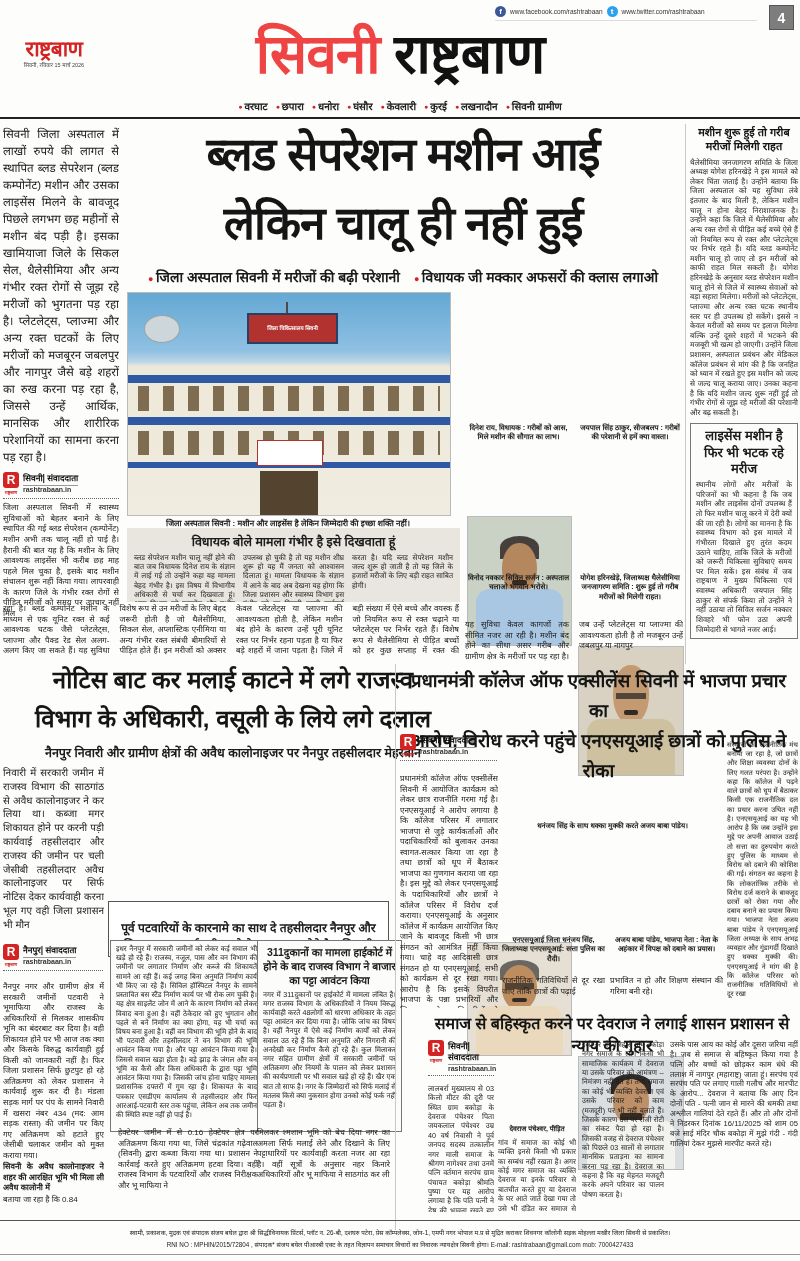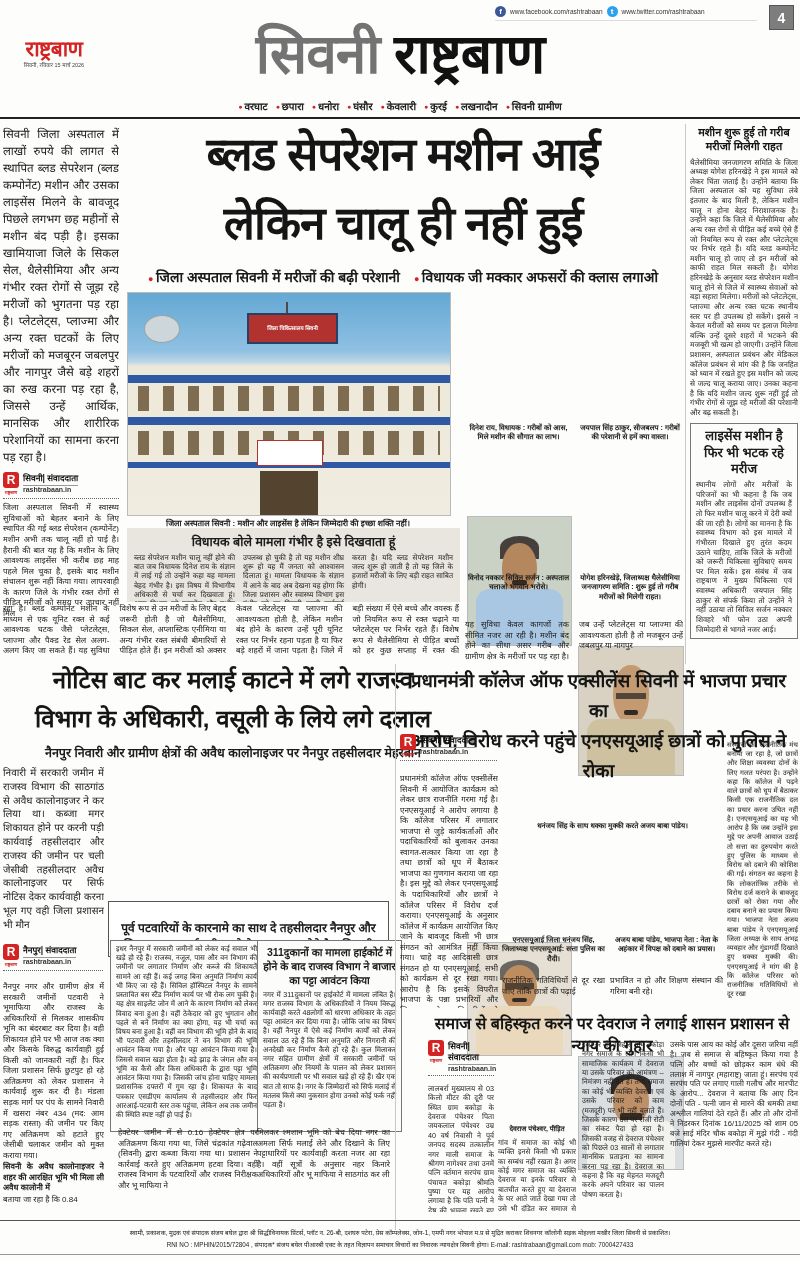--- a/index.html
+++ b/index.html
@@ -13,21 +13,21 @@
   .social{font-size:6.5px;color:#333;display:flex;align-items:center;gap:4px;border-bottom:1px solid #ddd;padding-bottom:3px;}
   .sic{width:11px;height:11px;border-radius:50%;color:#fff;font-size:8px;font-weight:bold;
        display:inline-flex;align-items:center;justify-content:center;flex:0 0 auto;}
   .fb{background:#3b5998;} .tw{background:#2aa3ef;}
   .badge{background:#7d7d7d;border:1px solid #555;color:#fff;font-weight:bold;font-size:14px;
          display:flex;align-items:center;justify-content:center;}
   .logoblk{text-align:center;}
   .logoblk .lt{font-size:21px;font-weight:900;color:#d32323;letter-spacing:-.5px;line-height:1;}
   .logoblk .ld{font-size:5.5px;color:#444;margin-top:2px;}
   .masthead{font-weight:900;font-size:55px;line-height:1.1;letter-spacing:-1px;white-space:nowrap;}
-  .masthead .m1{color:#737373;} .masthead .m2{color:#111;}
+  .masthead .m1{color:#ef4444;} .masthead .m2{color:#111;}
   .editions{font-size:10px;font-weight:bold;color:#222;}
   .editions span{margin:12px 4px;}
   .editions span::before{content:"● ";color:#d32323;font-size:7px;vertical-align:1px;}
   .hrule{background:#222;}
   
   .h-xl{font-size:46px;line-height:69px;font-weight:900;color:#151515;letter-spacing:-1px;}
   .h-sub{font-size:14px;font-weight:bold;color:#1a1a1a;}
   .h-sub span{margin:0 7px;}
   .h-sub span::before{content:"● ";color:#d32323;font-size:9px;}
   .h-l{font-size:24px;line-height:39px;font-weight:900;color:#151515;}

